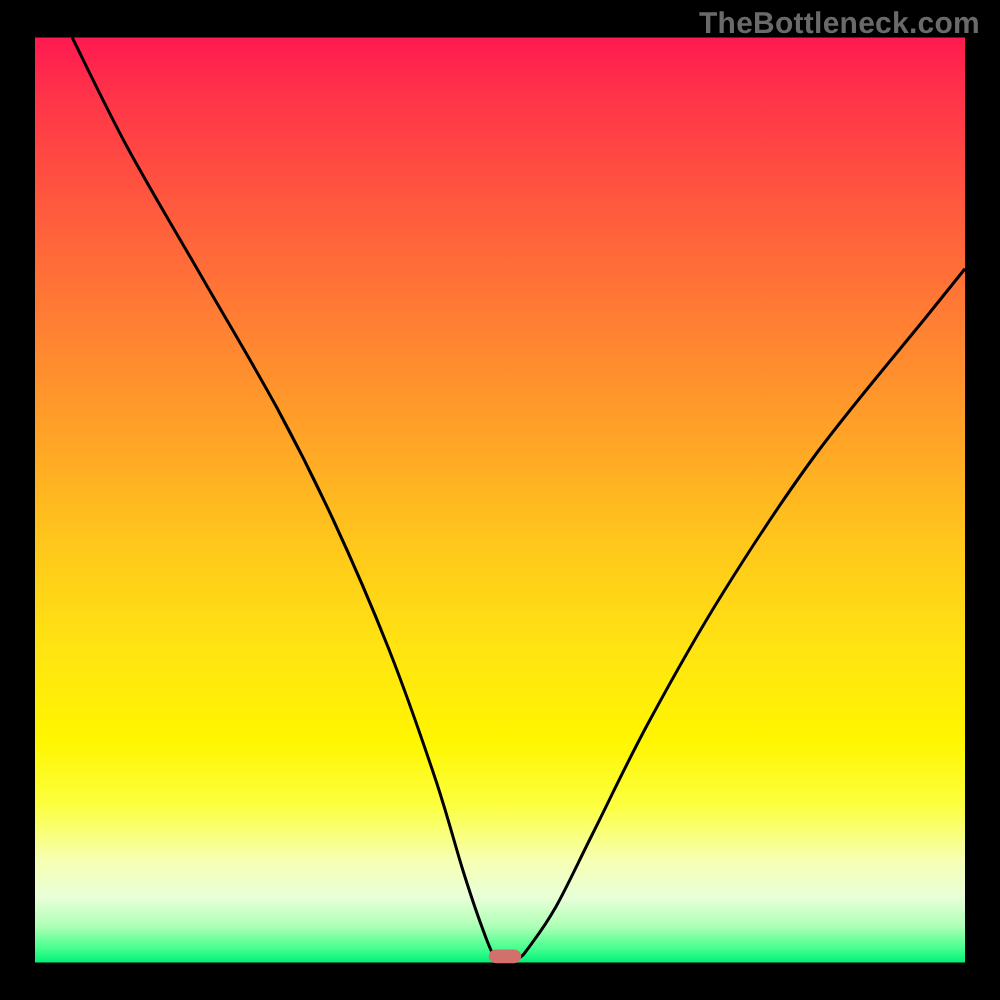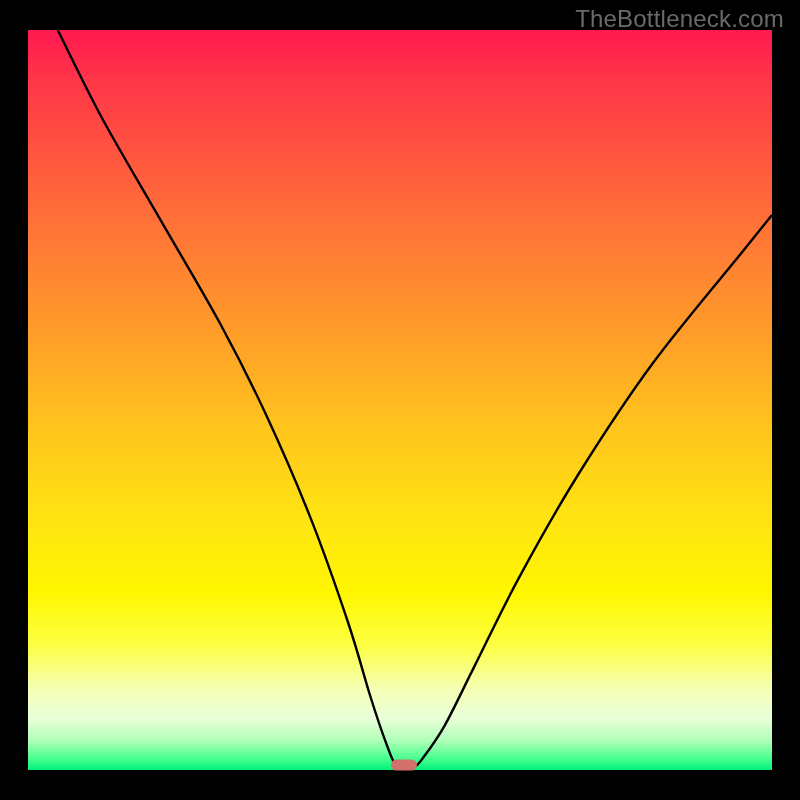--- a/index.html
+++ b/index.html
@@ -15,21 +15,21 @@
     width: 800px;
     height: 800px;
     background: #000;
   }
   .watermark {
     position: absolute;
     top: 5px;
     right: 16px;
     font-family: Arial, Helvetica, sans-serif;
     font-size: 24px;
-    font-weight: 400;
+    font-weight: 700;
     color: #6a6a6a;
     letter-spacing: 0.2px;
   }
   .plot-area {
     position: absolute;
     left: 28px;
     top: 30px;
     width: 744px;
     height: 740px;
   }

